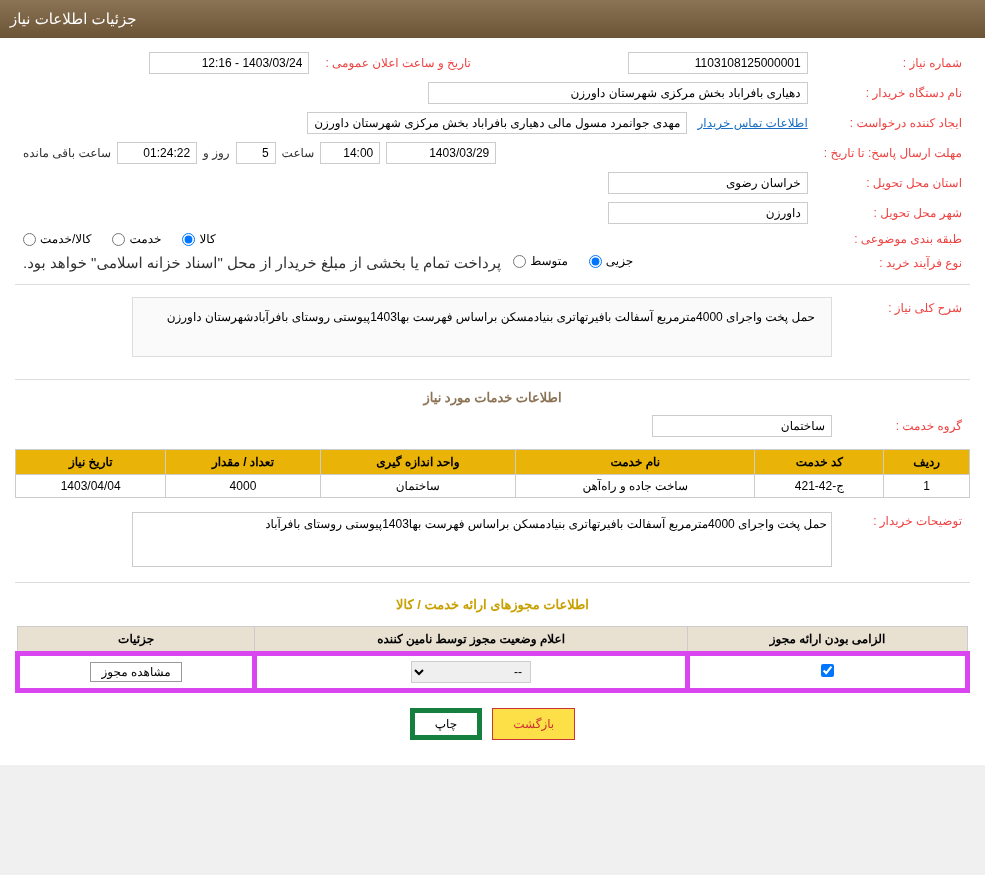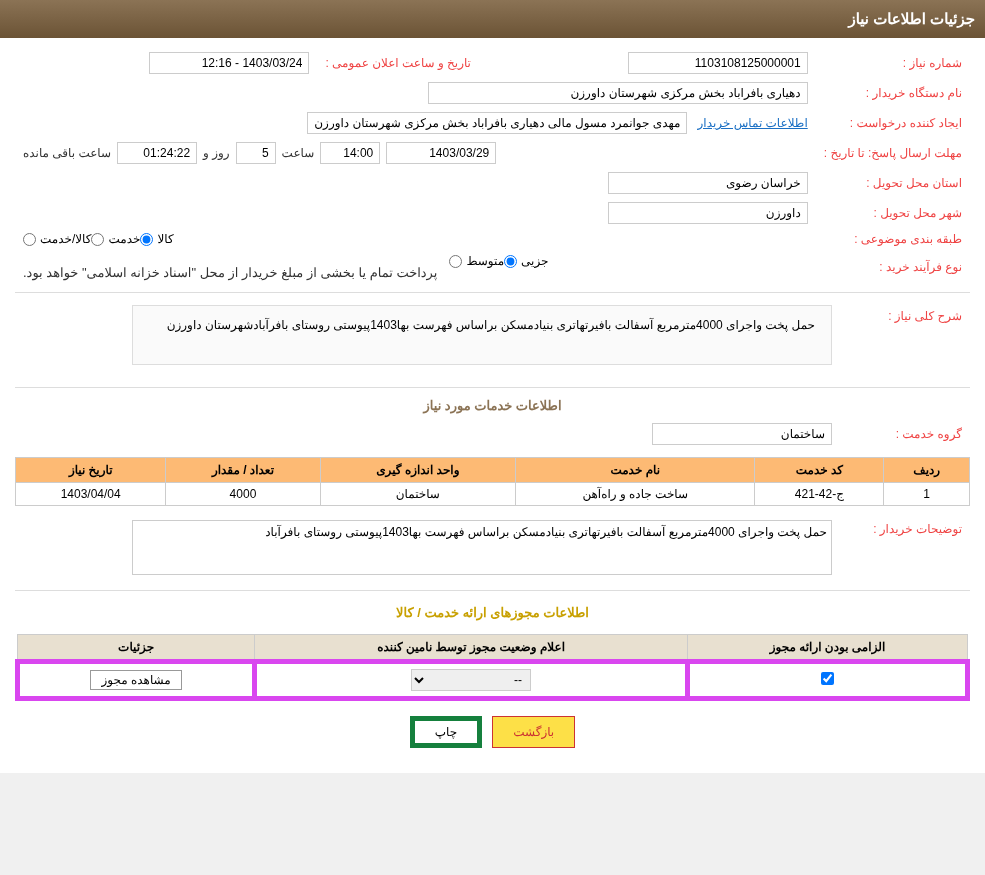--- a/index.html
+++ b/index.html
@@ -10,24 +10,24 @@
       direction: rtl;
     }
     .page-container {
       width: 985px;
       margin: 0 auto;
       background: #fff;
     }
     .header-bar {
       background: linear-gradient(to bottom, #8B7355, #6B5335);
       color: #fff;
-      text-align: right;
+      text-align: left;
       padding: 10px;
       font-size: 15px;
-      font-weight: bold;
+      font-weight: normal;
     }
     .content {
       padding: 10px 15px;
       background: #fff;
     }
     .section-title {
       color: #8B7355;
       font-size: 13px;
       font-weight: bold;
       margin: 10px 0 6px 0;
@@ -72,41 +72,41 @@
       gap: 6px;
       flex-direction: row-reverse;
     }
     .deadline-row .lbl {
       font-size: 12px;
       color: #333;
     }
     .radio-group {
       display: flex;
       align-items: center;
-      gap: 0;
+      gap: 21px;
       flex-direction: row-reverse;
     }
     .radio-item {
       display: flex;
       align-items: center;
       gap: 4px;
     }
     .section-box {
       border: 1px solid #ddd;
       padding: 8px 12px;
       margin-bottom: 10px;
       background: #fafafa;
     }
     .data-table {
       width: 100%;
       border-collapse: collapse;
       margin-top: 8px;
     }
     .data-table th {
-      background: #fdba74;
+      background: #eab308;
       border: 1px solid #ccc;
       padding: 5px 8px;
       text-align: center;
       font-size: 12px;
     }
     .data-table td {
       border: 1px solid #ccc;
       padding: 4px 8px;
       text-align: center;
       font-size: 12px;
@@ -188,22 +188,21 @@
       position: relative;
     }
     .process-type-row {
       display: flex;
       align-items: flex-start;
       gap: 12px;
       flex-direction: row-reverse;
     }
     .process-note {
       color: #333;
-      font-size: 13px;
-      margin-top: 11px;
+      font-size: 15px;
     }
     .permissions-link {
       color: #c8a000;
       font-weight: bold;
       text-align: center;
       padding: 6px;
       font-size: 13px;
     }
   </style>
 </head>

